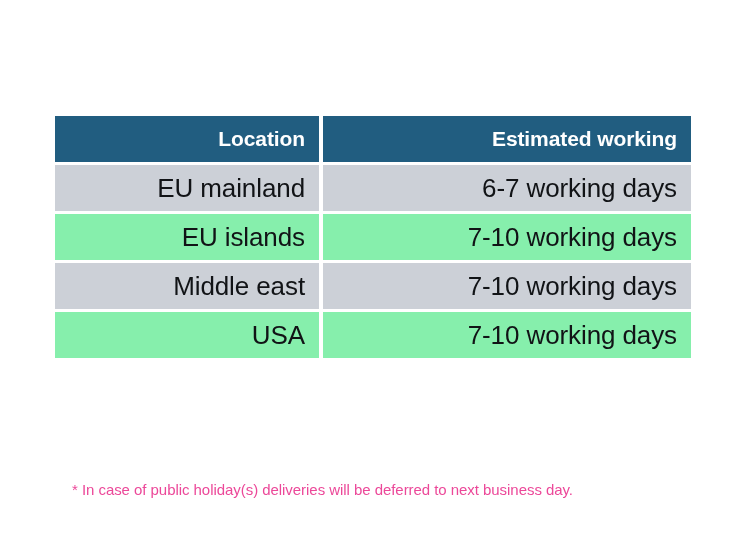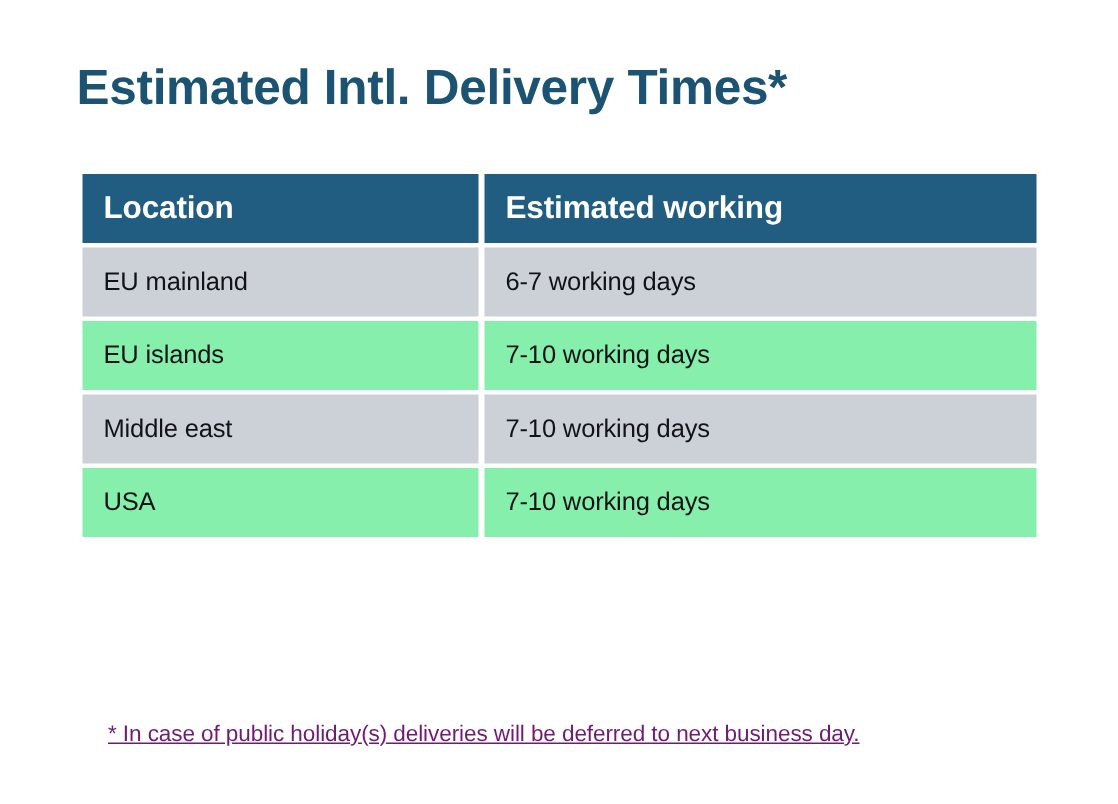--- a/index.html
+++ b/index.html
@@ -46,64 +46,62 @@
     table-layout: fixed;
   }
 
   .delivery-table .col-location { width: 264px; }
   .delivery-table .col-delivery { width: 368px; }
 
   .delivery-table th,
   .delivery-table td {
     padding: 0 14px;
     height: 46px;
-    text-align: left;
+    text-align: right;
     vertical-align: middle;
     box-sizing: border-box;
   }
 
   .delivery-table thead th {
     background: #215d80;
     color: #ffffff;
     font-size: 21px;
     font-weight: 700;
     letter-spacing: -0.1px;
     white-space: nowrap;
   }
 
   .delivery-table tbody td {
-    font-size: 17px;
+    font-size: 26px;
     font-weight: 400;
     color: #111316;
     letter-spacing: -0.1px;
     white-space: nowrap;
   }
 
   .delivery-table tbody tr.row-shade-dark td { background: #ccd0d7; }
   .delivery-table tbody tr.row-shade-light td { background: #86efac; }
 
   .table-footnote {
     position: absolute;
     left: 72px;
     top: 479px;
     font-size: 15px;
     line-height: 22px;
     font-weight: 400;
-    color: #701a75;
+    color: #ec4899;
     letter-spacing: -0.05px;
     white-space: nowrap;
-    text-decoration: underline;
   }
 </style>
 </head>
 <body>
 
 <div class="page">
 
-  <div class="page-title">Estimated Intl. Delivery Times*</div>
 
   <table class="delivery-table">
     <colgroup>
       <col class="col-location">
       <col class="col-delivery">
     </colgroup>
     <thead>
       <tr>
         <th>Location</th>
         <th>Estimated working</th>

